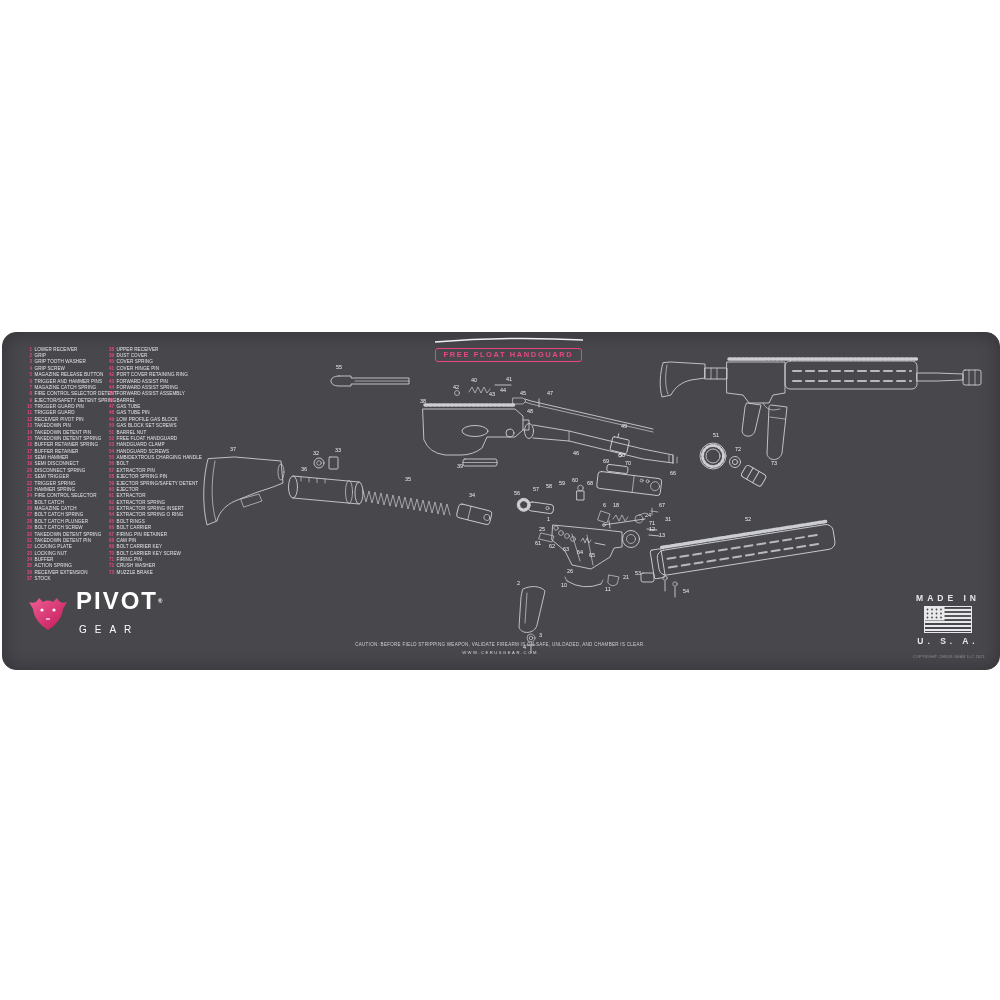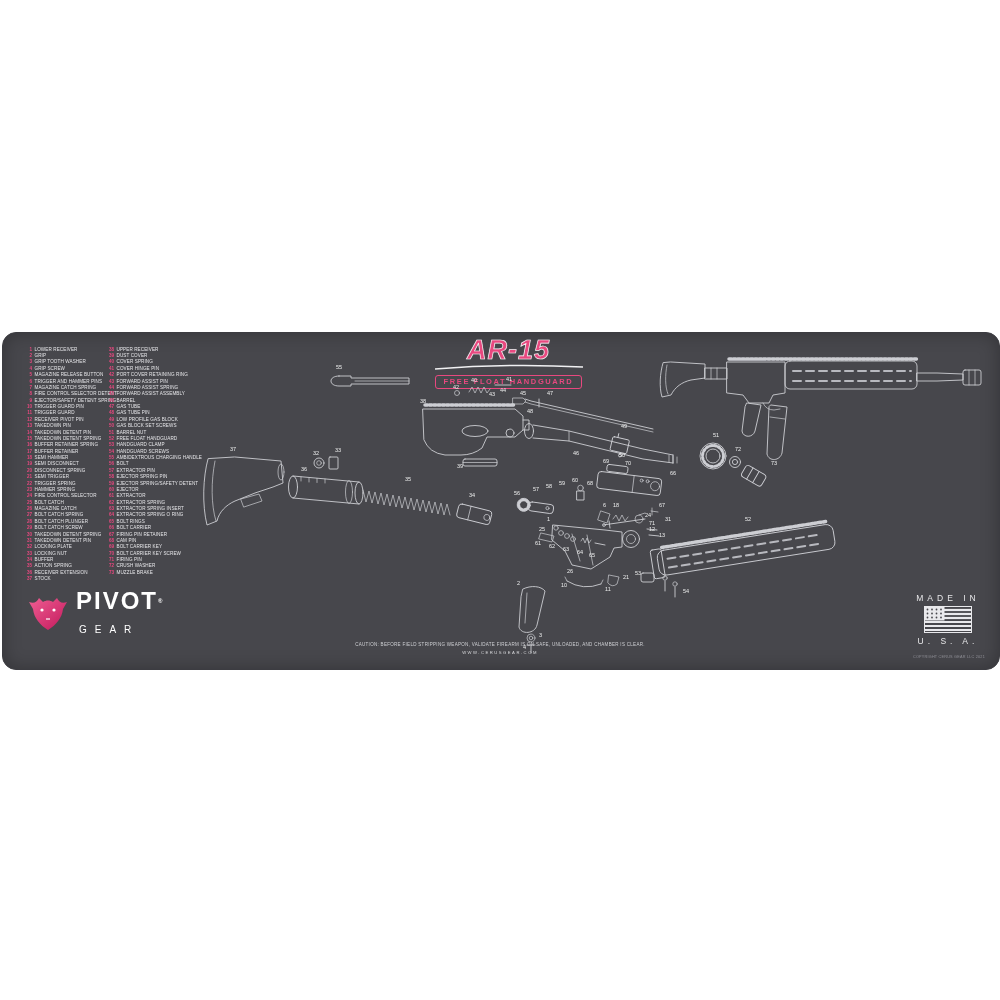--- a/index.html
+++ b/index.html
@@ -34,21 +34,21 @@
   .logo{position:absolute;left:24px;top:256px;display:flex;align-items:center;gap:7px;}
   .cerus{font-size:24px;line-height:24px;font-weight:bold;color:#ffffff;letter-spacing:2px;}
   .cerus .reg{font-size:6px;vertical-align:top;}
   .gear{font-size:10px;letter-spacing:8px;color:#ffffff;margin-top:11px;padding-left:3px;}
   
   .caution{position:absolute;left:320px;top:309px;width:354px;text-align:center;color:#cfd0d4;}
   .caution .c1{font-size:4.5px;letter-spacing:.3px;}
   .caution .url{font-size:4.2px;letter-spacing:1.5px;margin-top:2.5px;color:#d8d9dc;}
   
   .usa{position:absolute;right:14px;top:260px;width:74px;text-align:center;color:#e8e8ea;}
-  .madein{font-size:8.5px;letter-spacing:4px;}
+  .madein{font-size:8.5px;letter-spacing:4px;font-weight:bold;}
   .flag{display:block;margin:3px auto;}
   .copyright{position:absolute;right:14px;top:322px;font-size:3.8px;color:#8f8f96;letter-spacing:.2px;}
 </style>
 </head>
 <body>
 
 <div class="mat">
 
   <div class="pcol">
       <div class="prow">
@@ -341,21 +341,20 @@
         <span class="pnum">72</span>
         <span class="plbl">CRUSH WASHER</span>
       </div>
       <div class="prow">
         <span class="pnum">73</span>
         <span class="plbl">MUZZLE BRAKE</span>
       </div>
     </div>
 
   <div class="title-wrap">
-    <div class="ar15">AR-15</div>
     <svg class="swoosh" width="152" height="8" viewBox="0 0 152 8">
       <path d="M2,7 Q76,1 150,5" stroke="#f0f0f2" stroke-width="1.5" fill="none"></path>
     </svg>
     <div class="subtitle">FREE FLOAT HANDGUARD</div>
   </div>
 
   <svg class="diagram" width="820" height="330" viewBox="0 0 820 330">
 
     <g>
       <path d="M166,41 h12 v2 h58 v6 h-58 v2 h-12 c-5,0 -8,-2.2 -8,-5 c0,-2.8 3,-5 8,-5 z"></path>

